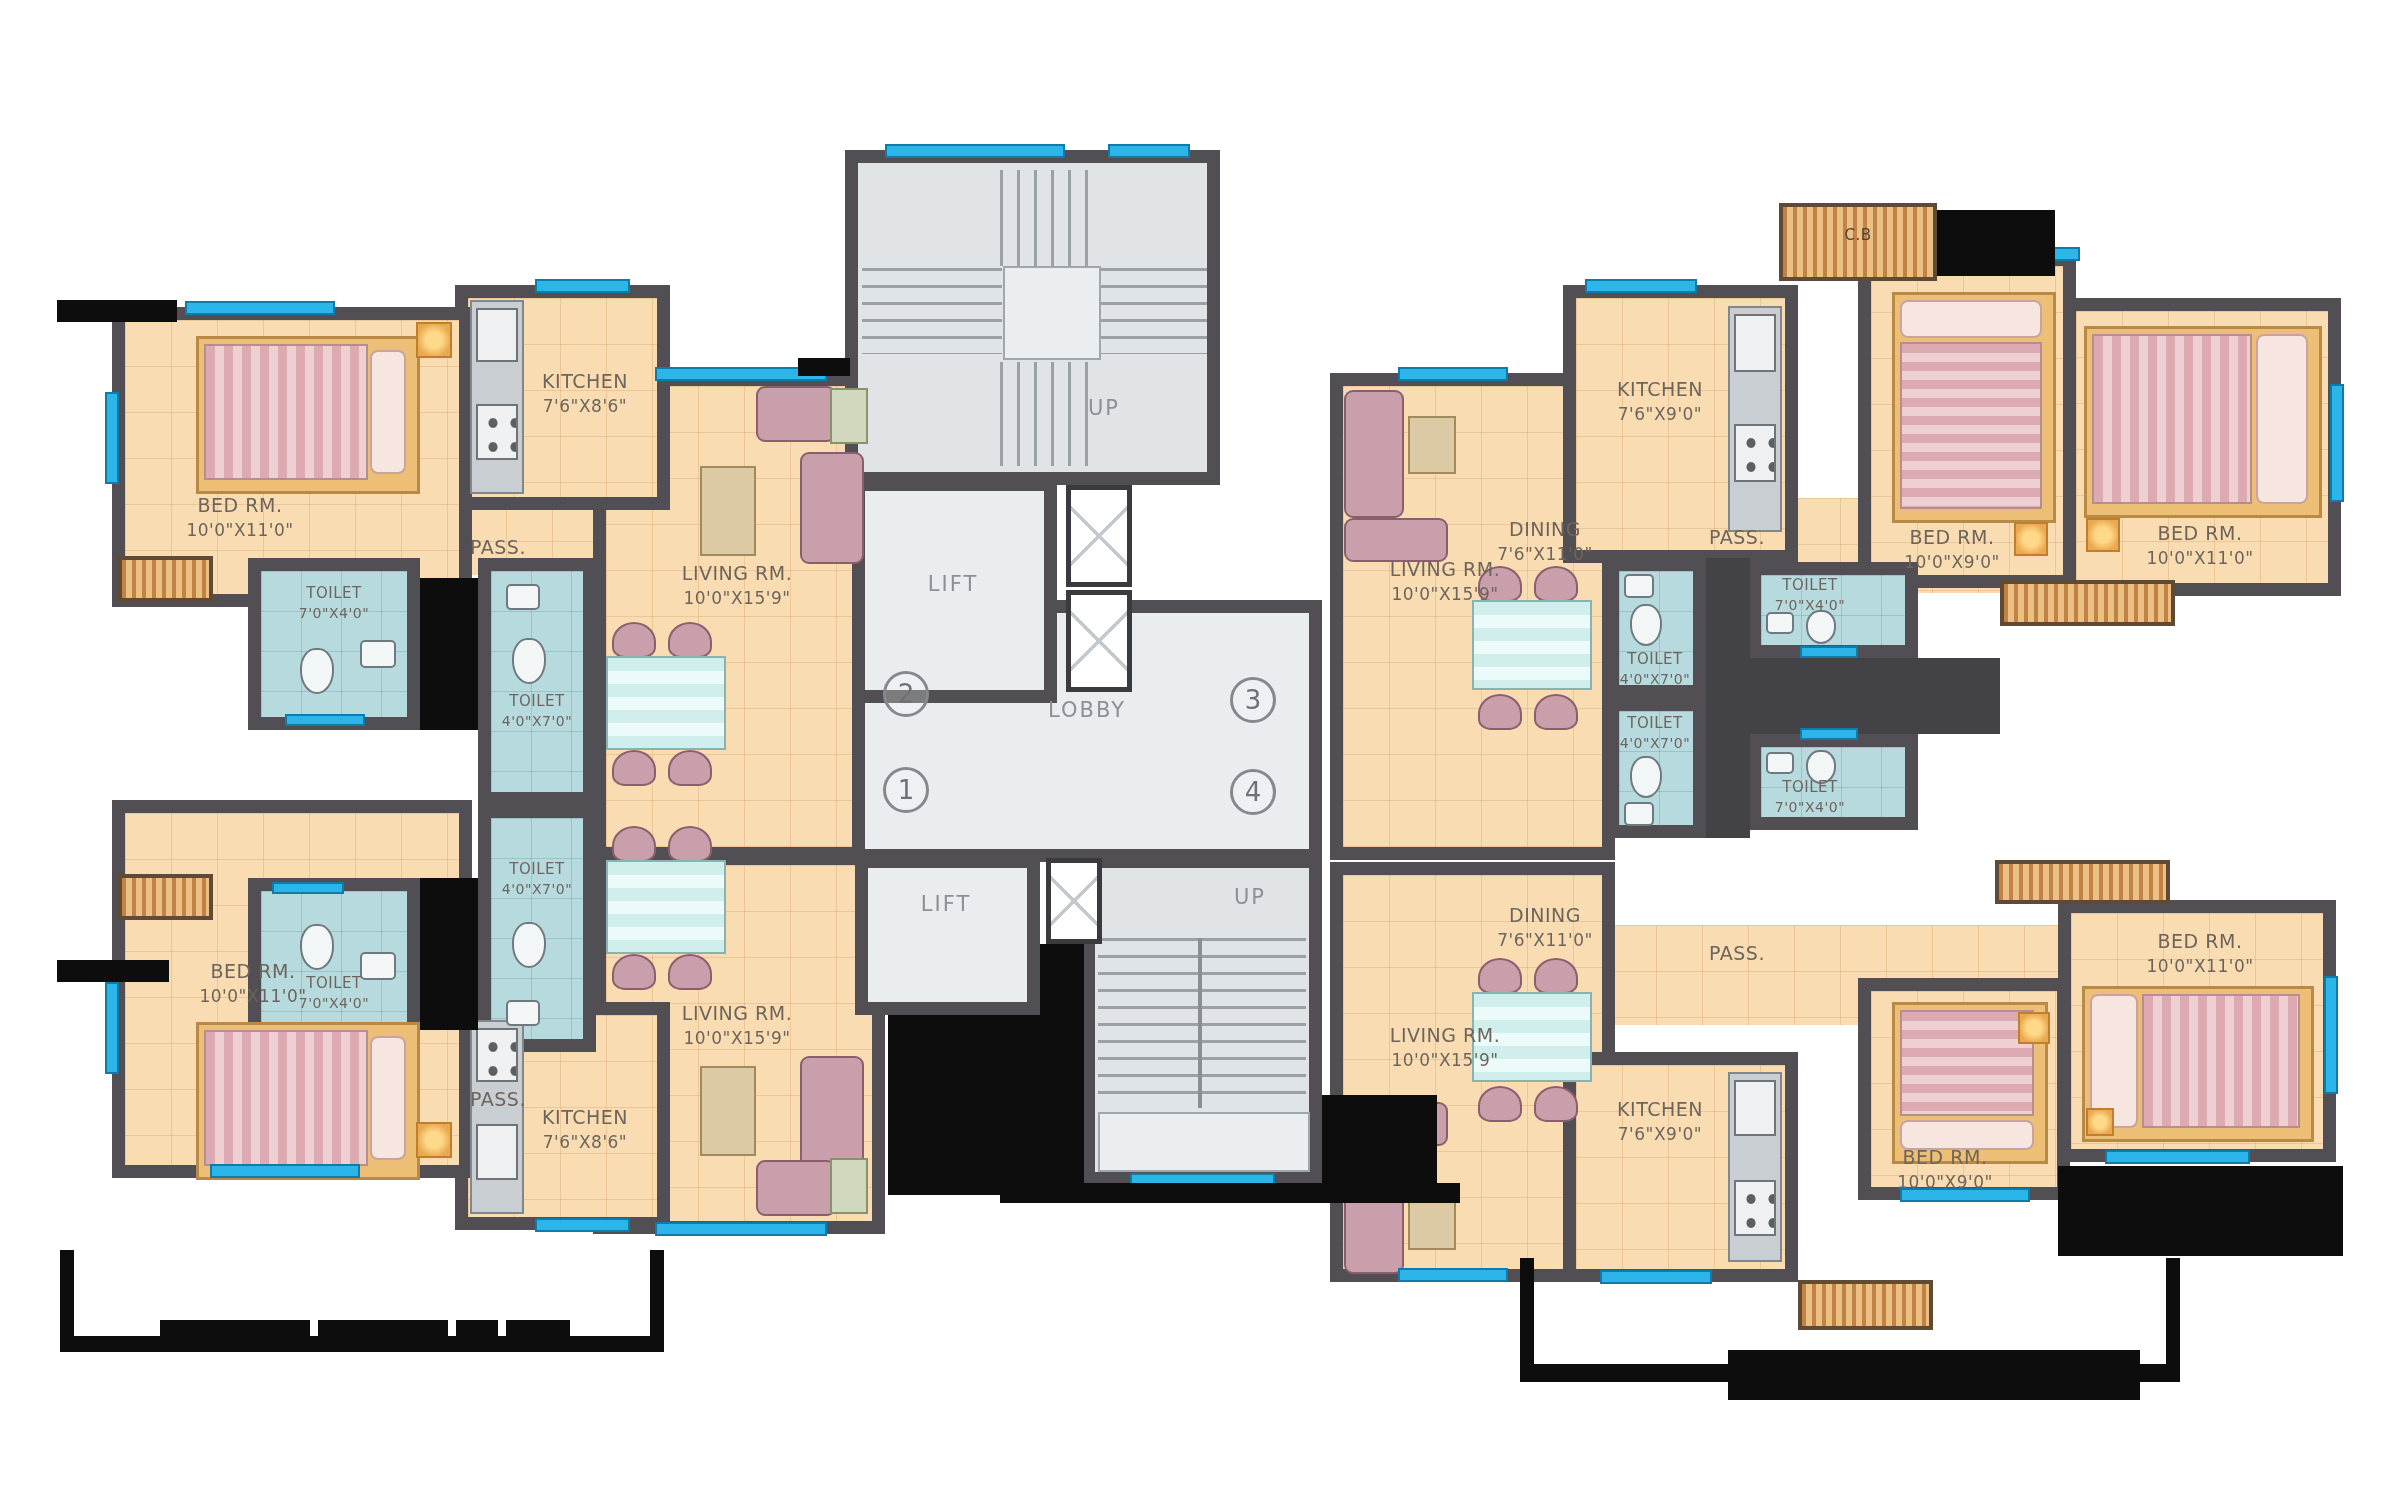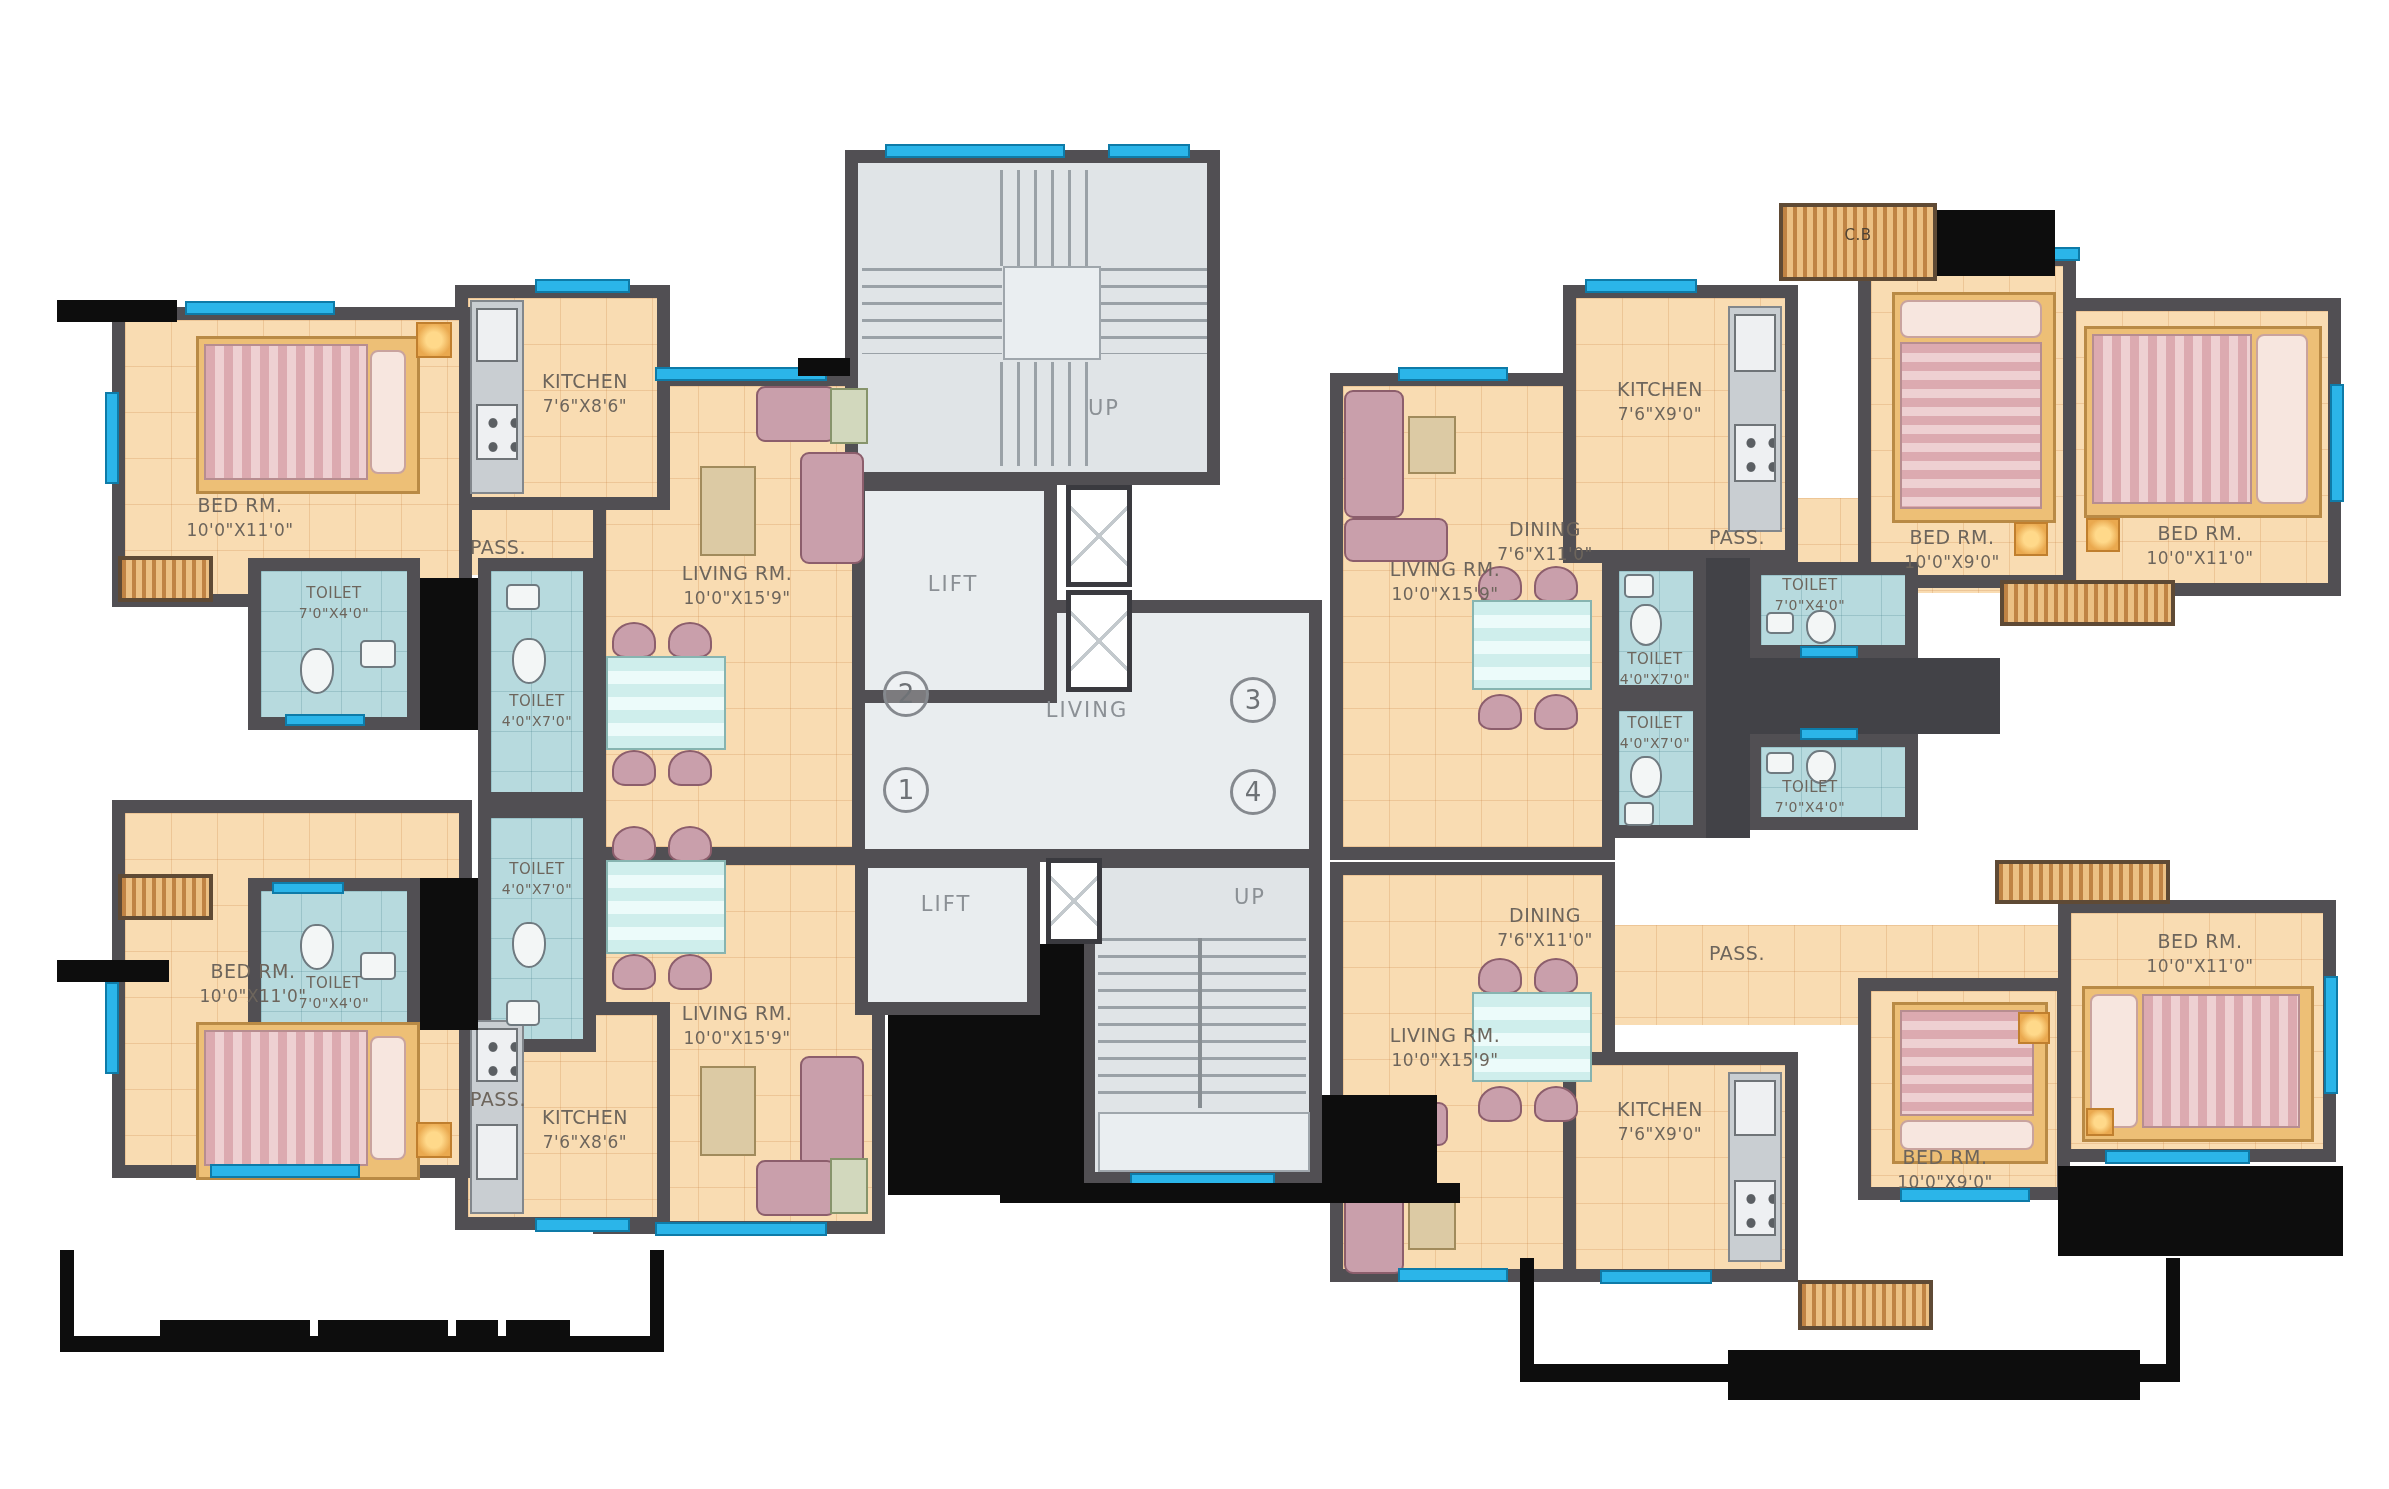--- a/index.html
+++ b/index.html
@@ -107,21 +107,21 @@
   <div class="room stairbg" style="left:845px;top:150px;width:375px;height:335px;">
   </div>
   <div class="stepsV" style="left:1000px;top:170px;width:100px;height:96px;"></div>
   <div class="stepsV" style="left:1000px;top:362px;width:100px;height:104px;"></div>
   <div class="stepsH" style="left:862px;top:268px;width:140px;height:86px;"></div>
   <div class="stepsH" style="left:1097px;top:268px;width:110px;height:86px;"></div>
   <div class="landing" style="left:1003px;top:266px;width:94px;height:90px;"></div>
   <div class="core-lbl" style="left:1104px;top:396px;">UP</div>
 
   <div class="room grayroom" style="left:852px;top:600px;width:470px;height:262px;"></div>
-  <div class="core-lbl" style="left:1087px;top:698px;">LIVING</div>
+  <div class="core-lbl" style="left:1087px;top:698px;">LOBBY</div>
 
   <div class="room grayroom" style="left:852px;top:478px;width:205px;height:225px;"></div>
   <div class="core-lbl" style="left:953px;top:572px;">LIFT</div>
   <div class="duct" style="left:1066px;top:485px;width:66px;height:102px;"></div>
   <div class="duct" style="left:1066px;top:590px;width:66px;height:102px;"></div>
 
   <div class="room grayroom" style="left:855px;top:855px;width:185px;height:160px;"></div>
   <div class="core-lbl" style="left:946px;top:892px;">LIFT</div>
   <div class="duct" style="left:1046px;top:858px;width:56px;height:86px;"></div>
 

